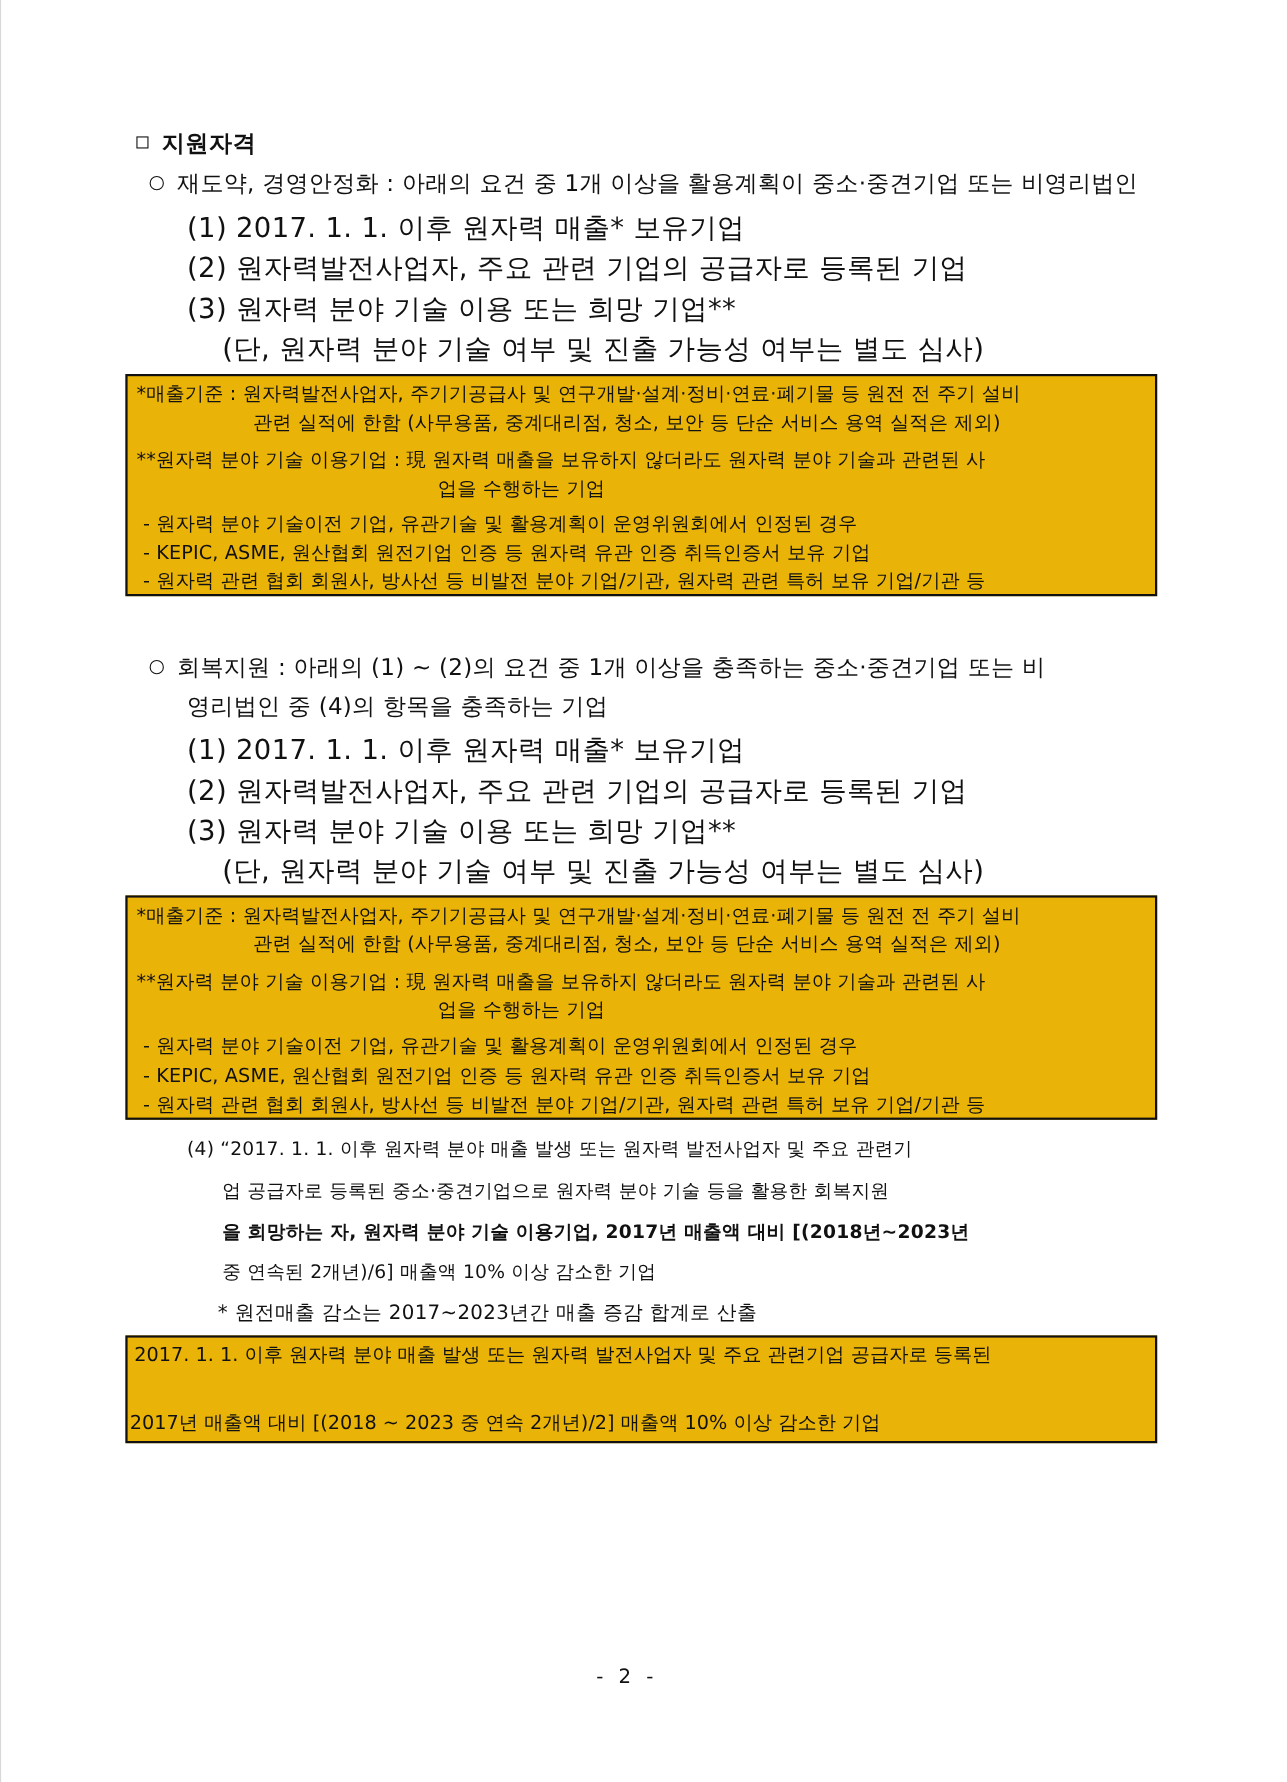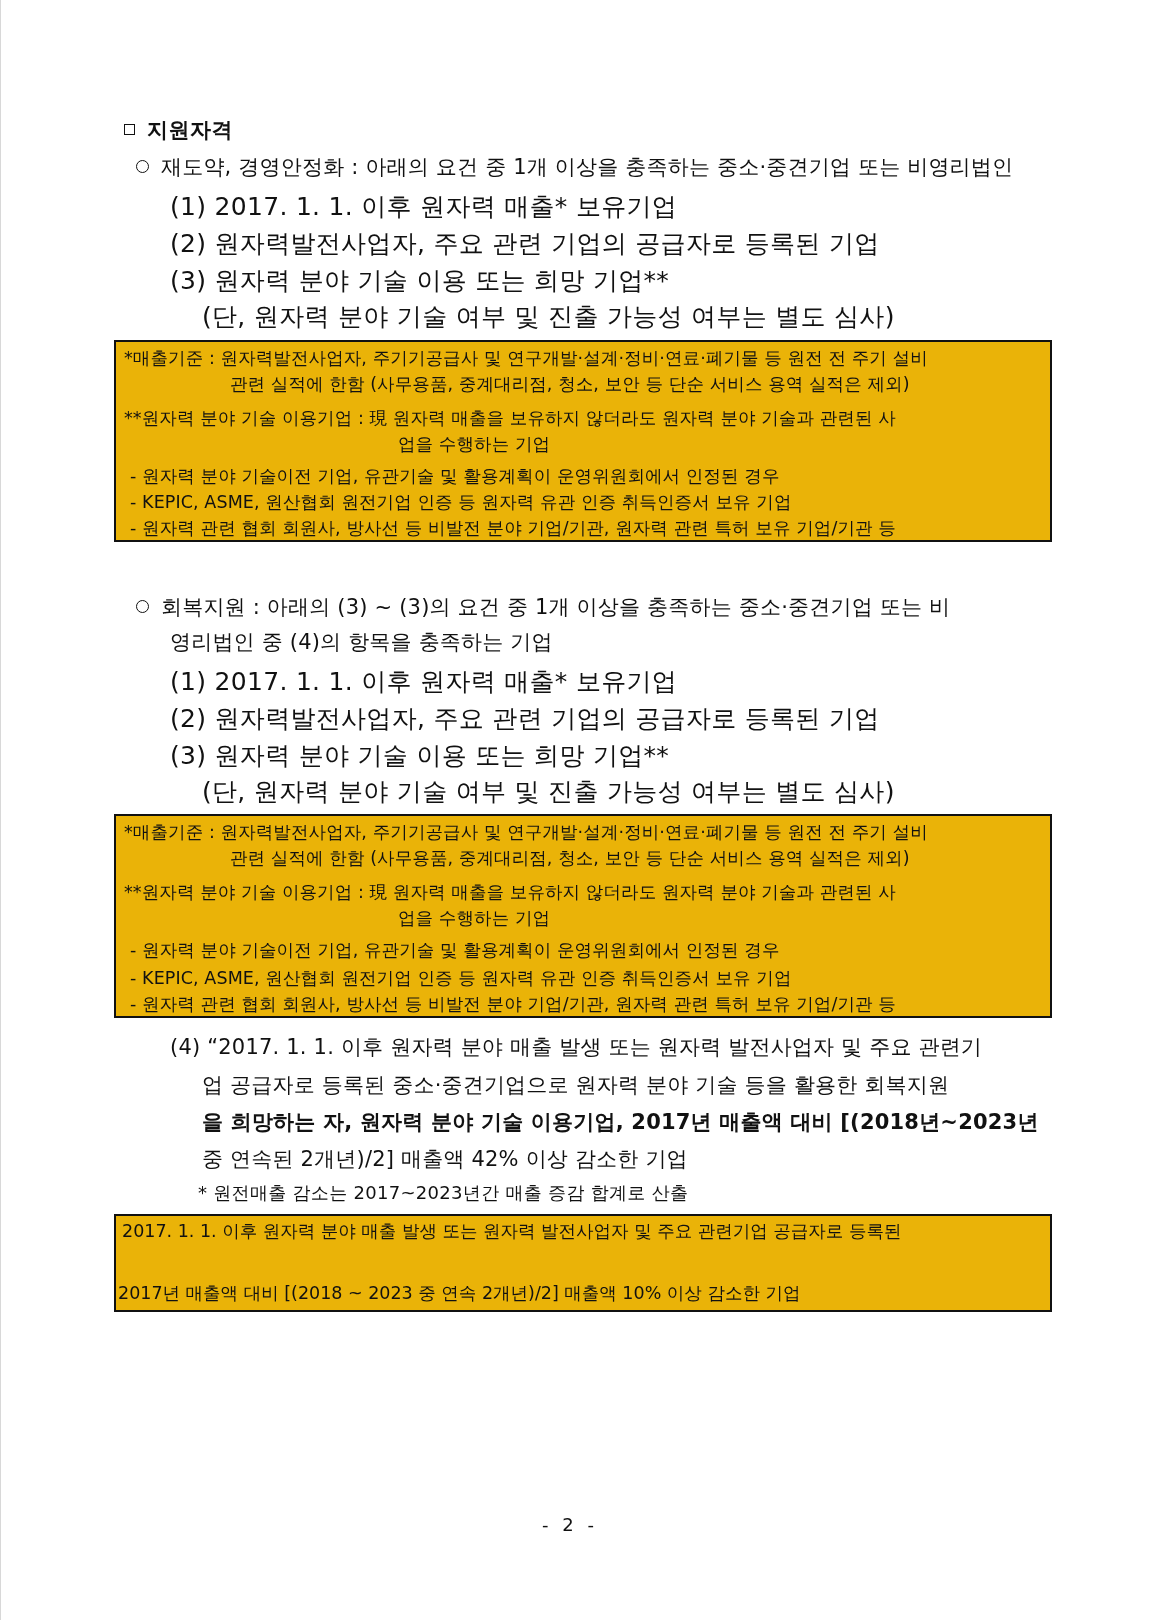--- a/index.html
+++ b/index.html
@@ -18,75 +18,75 @@
     .bullet-line { font-size: 21px; letter-spacing: 0.2px; }
     .bullet-line .circ {
       display: inline-block; width: 13px; height: 13px; border: 1.6px solid #111;
       border-radius: 50%; margin-right: 12px; vertical-align: 1px; box-sizing: border-box;
     }
     .item { font-size: 25px; letter-spacing: 0.3px; }
     .note-box {
       position: absolute; border: 2.5px solid #111; box-sizing: border-box; background: #eab308;
     }
     .note-line { position: absolute; white-space: nowrap; font-size: 17.5px; letter-spacing: 0.1px; }
-    .item4 { font-size: 21px; letter-spacing: 0.2px; }
+    .item4 { font-size: 17px; letter-spacing: 0.2px; }
     .footnote { font-size: 18px; letter-spacing: 0.3px; }
     .box3-line { position: absolute; white-space: nowrap; font-size: 17.5px; }
     .page-num { font-size: 18px; letter-spacing: 4px; }
   </style>
 </head>
 <body>
 
 <div class="left-edge"></div>
 
 <div class="abs heading" style="left:124px; top:116px;">
   <span class="sq"></span><span>지원자격</span>
 </div>
 
 <div class="abs bullet-line" style="left:136px; top:153px;">
-  <span class="circ"></span><span>재도약, 경영안정화 : 아래의 요건 중 1개 이상을 충족하는 중소·중견기업 또는 비영리법인</span>
+  <span class="circ"></span><span>재도약, 경영안정화 : 아래의 요건 중 1개 이상을 활용계획이 중소·중견기업 또는 비영리법인</span>
 </div>
 <div class="abs item" style="left:170px; top:190px;">(1) 2017. 1. 1. 이후 원자력 매출* 보유기업</div>
 <div class="abs item" style="left:170px; top:227px;">(2) 원자력발전사업자, 주요 관련 기업의 공급자로 등록된 기업</div>
 <div class="abs item" style="left:170px; top:264px;">(3) 원자력 분야 기술 이용 또는 희망 기업**</div>
 <div class="abs item" style="left:202px; top:300px;">(단, 원자력 분야 기술 여부 및 진출 가능성 여부는 별도 심사)</div>
 
 <div class="note-box" style="left:114px; top:340px; width:938px; height:202px;">
   <div class="note-line" style="left:8px; top:4px;">*매출기준 : 원자력발전사업자, 주기기공급사 및 연구개발·설계·정비·연료·폐기물 등 원전 전 주기 설비</div>
   <div class="note-line" style="left:114px; top:30px;">관련 실적에 한함 (사무용품, 중계대리점, 청소, 보안 등 단순 서비스 용역 실적은 제외)</div>
   <div class="note-line" style="left:8px; top:64px;">**원자력 분야 기술 이용기업 : 現 원자력 매출을 보유하지 않더라도 원자력 분야 기술과 관련된 사</div>
   <div class="note-line" style="left:282px; top:90px;">업을 수행하는 기업</div>
   <div class="note-line" style="left:14px; top:122px;">- 원자력 분야 기술이전 기업, 유관기술 및 활용계획이 운영위원회에서 인정된 경우</div>
   <div class="note-line" style="left:14px; top:148px;">- KEPIC, ASME, 원산협회 원전기업 인증 등 원자력 유관 인증 취득인증서 보유 기업</div>
   <div class="note-line" style="left:14px; top:174px;">- 원자력 관련 협회 회원사, 방사선 등 비발전 분야 기업/기관, 원자력 관련 특허 보유 기업/기관 등</div>
 </div>
 
 <div class="abs bullet-line" style="left:136px; top:593px;">
-  <span class="circ"></span><span>회복지원 : 아래의 (3) ~ (3)의 요건 중 1개 이상을 충족하는 중소·중견기업 또는 비</span>
+  <span class="circ"></span><span>회복지원 : 아래의 (1) ~ (2)의 요건 중 1개 이상을 충족하는 중소·중견기업 또는 비</span>
 </div>
 <div class="abs bullet-line" style="left:170px; top:628px;">영리법인 중 (4)의 항목을 충족하는 기업</div>
 <div class="abs item" style="left:170px; top:665px;">(1) 2017. 1. 1. 이후 원자력 매출* 보유기업</div>
 <div class="abs item" style="left:170px; top:702px;">(2) 원자력발전사업자, 주요 관련 기업의 공급자로 등록된 기업</div>
 <div class="abs item" style="left:170px; top:739px;">(3) 원자력 분야 기술 이용 또는 희망 기업**</div>
 <div class="abs item" style="left:202px; top:775px;">(단, 원자력 분야 기술 여부 및 진출 가능성 여부는 별도 심사)</div>
 
 <div class="note-box" style="left:114px; top:814px; width:938px; height:204px;">
   <div class="note-line" style="left:8px; top:4px;">*매출기준 : 원자력발전사업자, 주기기공급사 및 연구개발·설계·정비·연료·폐기물 등 원전 전 주기 설비</div>
   <div class="note-line" style="left:114px; top:30px;">관련 실적에 한함 (사무용품, 중계대리점, 청소, 보안 등 단순 서비스 용역 실적은 제외)</div>
   <div class="note-line" style="left:8px; top:64px;">**원자력 분야 기술 이용기업 : 現 원자력 매출을 보유하지 않더라도 원자력 분야 기술과 관련된 사</div>
   <div class="note-line" style="left:282px; top:90px;">업을 수행하는 기업</div>
   <div class="note-line" style="left:14px; top:122px;">- 원자력 분야 기술이전 기업, 유관기술 및 활용계획이 운영위원회에서 인정된 경우</div>
   <div class="note-line" style="left:14px; top:150px;">- KEPIC, ASME, 원산협회 원전기업 인증 등 원자력 유관 인증 취득인증서 보유 기업</div>
   <div class="note-line" style="left:14px; top:176px;">- 원자력 관련 협회 회원사, 방사선 등 비발전 분야 기업/기관, 원자력 관련 특허 보유 기업/기관 등</div>
 </div>
 
 <div class="abs item4" style="left:170px; top:1033px;">(4) “2017. 1. 1. 이후 원자력 분야 매출 발생 또는 원자력 발전사업자 및 주요 관련기</div>
 <div class="abs item4" style="left:202px; top:1071px;">업 공급자로 등록된 중소·중견기업으로 원자력 분야 기술 등을 활용한 회복지원</div>
 <div class="abs item4" style="left:202px; top:1108px;font-weight:bold;">을 희망하는 자, 원자력 분야 기술 이용기업, 2017년 매출액 대비 [(2018년~2023년</div>
-<div class="abs item4" style="left:202px; top:1145px;">중 연속된 2개년)/2] 매출액 42% 이상 감소한 기업</div>
+<div class="abs item4" style="left:202px; top:1145px;">중 연속된 2개년)/6] 매출액 10% 이상 감소한 기업</div>
 <div class="abs footnote" style="left:198px; top:1181px;">* 원전매출 감소는 2017~2023년간 매출 증감 합계로 산출</div>
 
 <div class="note-box" style="left:114px; top:1214px; width:938px; height:98px;">
   <div class="box3-line" style="left:6px; top:3px;">2017. 1. 1. 이후 원자력 분야 매출 발생 또는 원자력 발전사업자 및 주요 관련기업 공급자로 등록된</div>
   <div class="box3-line" style="left:2px; top:65px;">2017년 매출액 대비 [(2018 ~ 2023 중 연속 2개년)/2] 매출액 10% 이상 감소한 기업</div>
 </div>
 
 <div class="abs page-num" style="left:542px; top:1514px;">- 2 -</div>
 
 </body></html>

